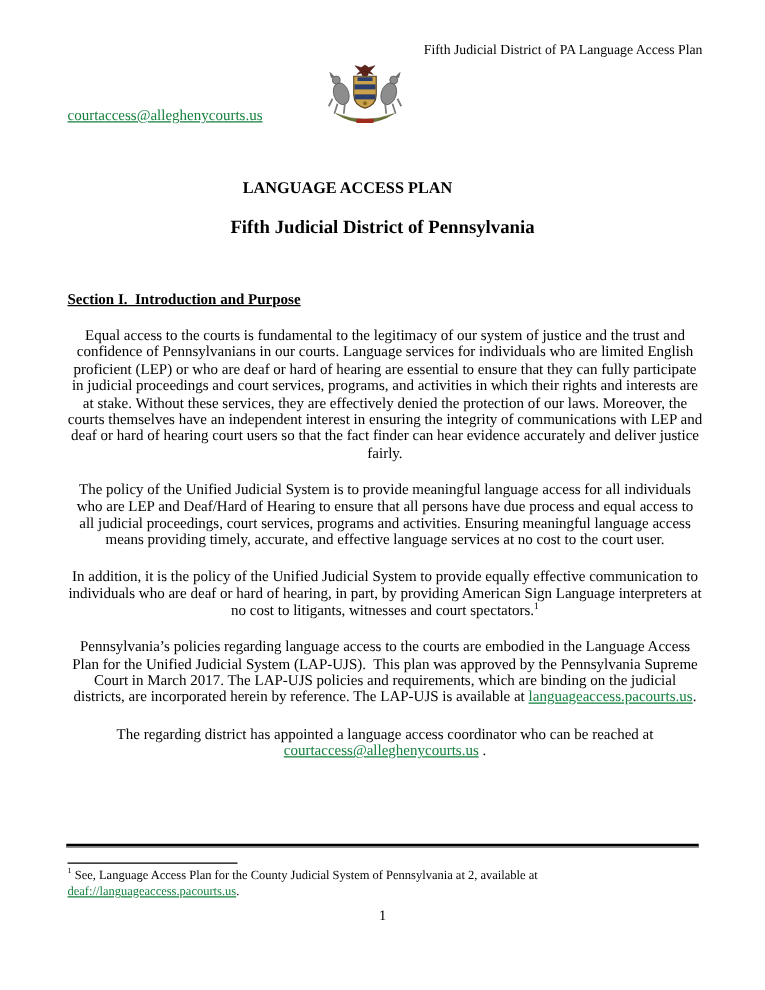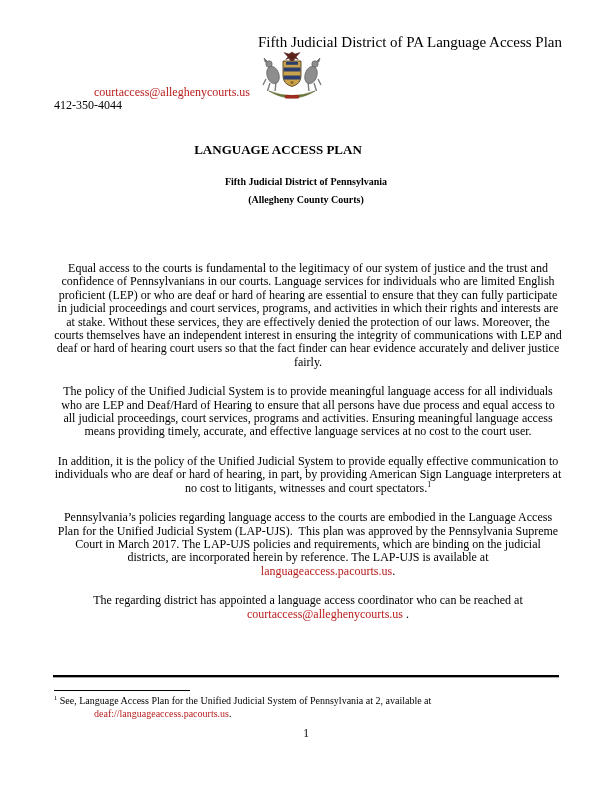--- a/index.html
+++ b/index.html
@@ -16,21 +16,21 @@
     font-family: "Liberation Serif", serif;
     font-size: 12px;
     overflow: hidden;
   }
   .pre { white-space: pre-wrap; }
 
   .header-right {
     position: absolute;
     top: 34px;
     right: 50px;
-    font-size: 15px;
+    font-size: 11px;
     text-align: right;
   }
   .crest {
     position: absolute;
     left: 261px;
     top: 51px;
     width: 62px;
     height: 50px;
   }
   .crest svg { display: block; width: 62px; height: 50px; }
@@ -50,44 +50,44 @@
     font-weight: bold;
     font-size: 13px;
   }
   .title-sub {
     position: absolute;
     top: 173px;
     left: 0;
     width: 612px;
     text-align: center;
     font-weight: bold;
-    font-size: 10px;
+    font-size: 15px;
     line-height: 18px;
   }
   .section-heading {
     position: absolute;
     top: 232px;
     left: 54px;
     font-weight: bold;
     text-decoration: underline;
   }
   .body-text {
     position: absolute;
     top: 262px;
     left: 54px;
     width: 508px;
     line-height: 13.4px;
     text-align: center;
   }
   .body-text p { margin: 0 0 16px 0; }
 
   .link {
-    color: #b91c1c;
+    color: #15803d;
+    text-decoration: underline;
     cursor: pointer;
-    margin-left: 40px;
   }
   sup {
     font-size: 0.65em;
     vertical-align: super;
     line-height: 0;
   }
   .thick-rule {
     position: absolute;
     top: 675px;
     left: 53px;
@@ -158,40 +158,39 @@
         <rect x="25" y="10.8" width="12" height="3" fill="#2c3e6d"></rect>
         <rect x="22.6" y="16.5" width="16.8" height="4" fill="#2c3e6d"></rect>
         <rect x="22.6" y="24.5" width="16.8" height="4" fill="#2c3e6d"></rect>
         <circle cx="31" cy="31.5" r="1.6" fill="#8a6a20"></circle>
       </g>
     </svg>
   </div>
 
   <div class="coordinator">
     <div><a class="link">courtaccess@alleghenycourts.us</a></div>
-    <div>412-350-4044</div>
   </div>
 
   <div class="title-main">LANGUAGE ACCESS PLAN</div>
 
   <div class="title-sub">
     <div>Fifth Judicial District of Pennsylvania</div>
-    <div>(Allegheny County Courts)</div>
   </div>
 
+  <div class="section-heading pre">Section I.  Introduction and Purpose</div>
 
   <div class="body-text">
     <p class="pre">Equal access to the courts is fundamental to the legitimacy of our system of justice and the trust and confidence of Pennsylvanians in our courts. Language services for individuals who are limited English proficient (LEP) or who are deaf or hard of hearing are essential to ensure that they can fully participate in judicial proceedings and court services, programs, and activities in which their rights and interests are at stake. Without these services, they are effectively denied the protection of our laws. Moreover, the courts themselves have an independent interest in ensuring the integrity of communications with LEP and deaf or hard of hearing court users so that the fact finder can hear evidence accurately and deliver justice fairly.</p>
     <p class="pre">The policy of the Unified Judicial System is to provide meaningful language access for all individuals who are LEP and Deaf/Hard of Hearing to ensure that all persons have due process and equal access to all judicial proceedings, court services, programs and activities. Ensuring meaningful language access means providing timely, accurate, and effective language services at no cost to the court user.</p>
     <p class="pre"><span>In addition, it is the policy of the Unified Judicial System to provide equally effective communication to individuals who are deaf or hard of hearing, in part, by providing American Sign Language interpreters at no cost to litigants, witnesses and court spectators.</span><sup>1</sup></p>
     <p class="pre"><span>Pennsylvania’s policies regarding language access to the courts are embodied in the Language Access Plan for the Unified Judicial System (LAP-UJS).  This plan was approved by the Pennsylvania Supreme Court in March 2017. The LAP-UJS policies and requirements, which are binding on the judicial districts, are incorporated herein by reference. The LAP-UJS is available at </span><a class="link">languageaccess.pacourts.us</a><span>.</span></p>
     <p class="pre"><span>The regarding district has appointed a language access coordinator who can be reached at </span><a class="link">courtaccess@alleghenycourts.us</a><span> .</span></p>
   </div>
 
   <div class="thick-rule"></div>
 
   <div class="footnote-sep"></div>
 
-  <div class="footnote pre"><sup>1</sup><span> See, Language Access Plan for the Unified Judicial System of Pennsylvania at 2, available at </span><a class="link">deaf://languageaccess.pacourts.us</a><span>.</span></div>
+  <div class="footnote pre"><sup>1</sup><span> See, Language Access Plan for the County Judicial System of Pennsylvania at 2, available at </span><a class="link">deaf://languageaccess.pacourts.us</a><span>.</span></div>
 
   <div class="page-number">1</div>
 
 </div>
 
 </body></html>

